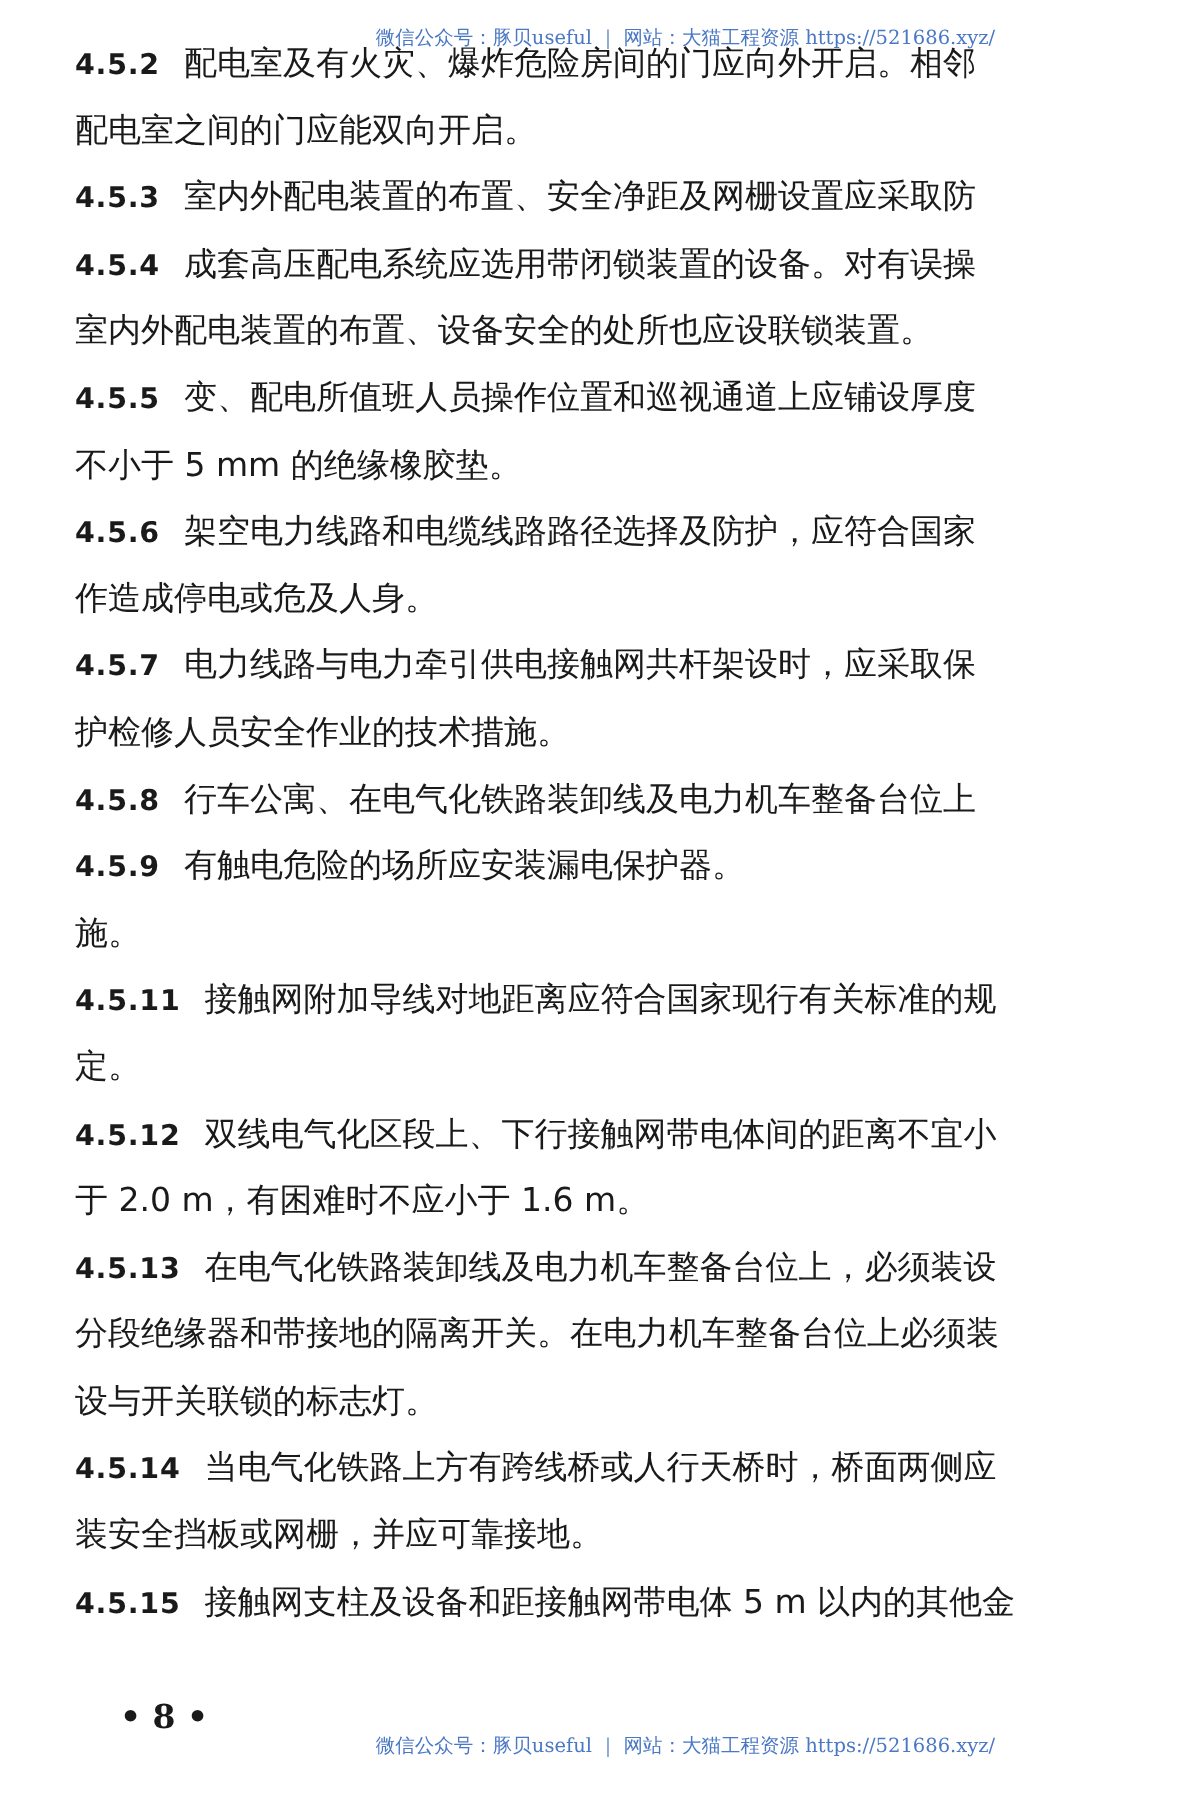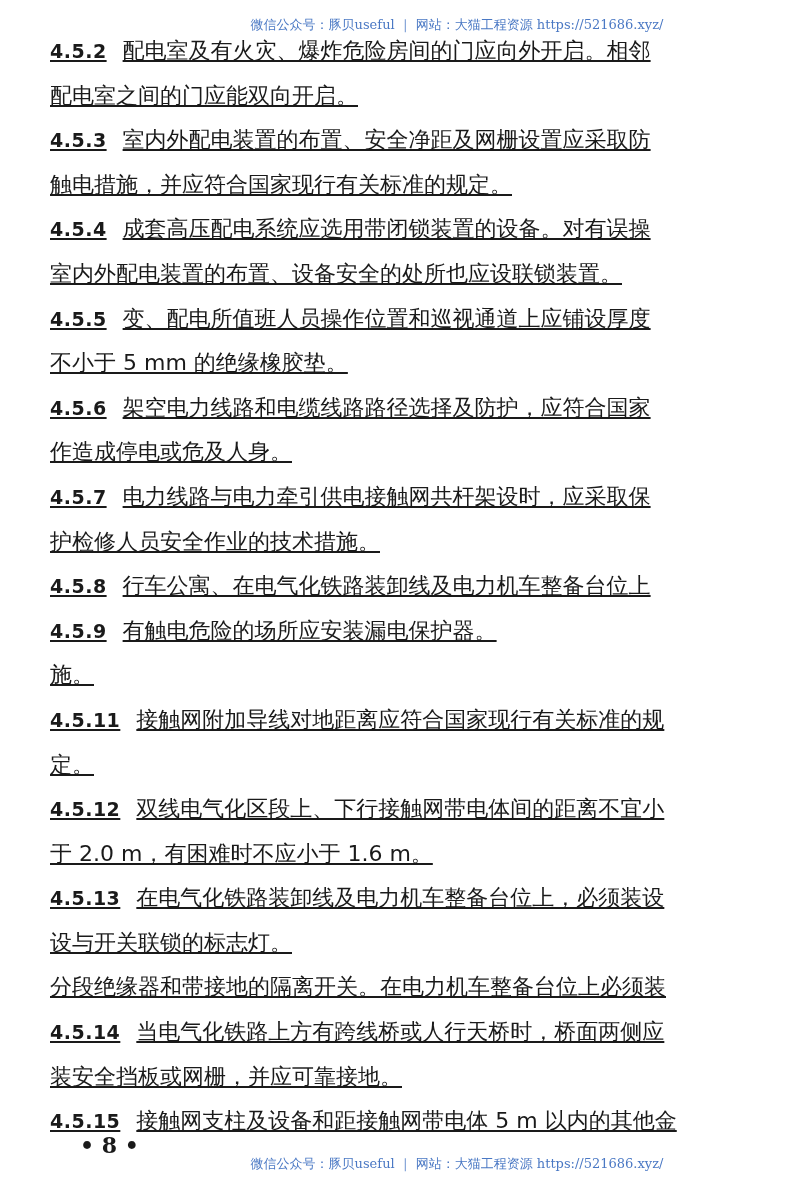--- a/index.html
+++ b/index.html
@@ -4,54 +4,53 @@
 <style>
   html, body { margin: 0; padding: 0; background: #ffffff; }
   body { width: 800px; height: 1202px; position: relative; overflow: hidden;
          font-family: "DejaVu Sans", "Liberation Sans", sans-serif; color: #1a1a1a; }
   .watermark { position: absolute; left: 0; width: 800px; text-align: center;
                font-family: "DejaVu Serif", "Liberation Serif", serif; font-size: 13px;
                color: #4a78c4; letter-spacing: 0px; }
   .wm-top { top: 16px; left: 57px; }
   .wm-bottom { top: 1155px; left: 57px; }
   .content { position: absolute; left: 50px; top: 26px; width: 700px; }
-  .line { height: 44.6px; line-height: 49px; font-size: 22px; white-space: nowrap; text-decoration: underline; }
+  .line { height: 44.6px; line-height: 34px; font-size: 22px; white-space: nowrap; }
   .clause-no { font-family: "DejaVu Sans", sans-serif; font-weight: bold; font-size: 19px;
                margin-right: 16px; letter-spacing: 0.5px; }
   .page-number { position: absolute; left: 80px; top: 1132px; font-size: 22px;
                  font-family: "DejaVu Serif", "Liberation Serif", serif; font-weight: bold; }
 </style>
 </head>
 <body>
 
 <div class="watermark wm-top">微信公众号：豚贝useful ｜ 网站：大猫工程资源 https://521686.xyz/</div>
 
 <div class="content" id="doc">
     <div class="line"><span class="clause-no">4.5.2</span><span>配电室及有火灾、爆炸危险房间的门应向外开启。相邻</span></div>
     <div class="line"><span>配电室之间的门应能双向开启。</span></div>
     <div class="line"><span class="clause-no">4.5.3</span><span>室内外配电装置的布置、安全净距及网栅设置应采取防</span></div>
-    <div class="line"><span>触电措施，并应符合国家现行有关标准的规定。</span></div>
     <div class="line"><span class="clause-no">4.5.4</span><span>成套高压配电系统应选用带闭锁装置的设备。对有误操</span></div>
     <div class="line"><span>室内外配电装置的布置、设备安全的处所也应设联锁装置。</span></div>
     <div class="line"><span class="clause-no">4.5.5</span><span>变、配电所值班人员操作位置和巡视通道上应铺设厚度</span></div>
     <div class="line"><span>不小于 5 mm 的绝缘橡胶垫。</span></div>
     <div class="line"><span class="clause-no">4.5.6</span><span>架空电力线路和电缆线路路径选择及防护，应符合国家</span></div>
     <div class="line"><span>作造成停电或危及人身。</span></div>
     <div class="line"><span class="clause-no">4.5.7</span><span>电力线路与电力牵引供电接触网共杆架设时，应采取保</span></div>
     <div class="line"><span>护检修人员安全作业的技术措施。</span></div>
     <div class="line"><span class="clause-no">4.5.8</span><span>行车公寓、在电气化铁路装卸线及电力机车整备台位上</span></div>
     <div class="line"><span class="clause-no">4.5.9</span><span>有触电危险的场所应安装漏电保护器。</span></div>
     <div class="line"><span>施。</span></div>
     <div class="line"><span class="clause-no">4.5.11</span><span>接触网附加导线对地距离应符合国家现行有关标准的规</span></div>
     <div class="line"><span>定。</span></div>
     <div class="line"><span class="clause-no">4.5.12</span><span>双线电气化区段上、下行接触网带电体间的距离不宜小</span></div>
     <div class="line"><span>于 2.0 m，有困难时不应小于 1.6 m。</span></div>
     <div class="line"><span class="clause-no">4.5.13</span><span>在电气化铁路装卸线及电力机车整备台位上，必须装设</span></div>
+    <div class="line"><span>分段绝缘器和带接地的隔离开关。在电力机车整备台位上必须装</span></div>
     <div class="line"><span>设与开关联锁的标志灯。</span></div>
-    <div class="line"><span>分段绝缘器和带接地的隔离开关。在电力机车整备台位上必须装</span></div>
     <div class="line"><span class="clause-no">4.5.14</span><span>当电气化铁路上方有跨线桥或人行天桥时，桥面两侧应</span></div>
     <div class="line"><span>装安全挡板或网栅，并应可靠接地。</span></div>
     <div class="line"><span class="clause-no">4.5.15</span><span>接触网支柱及设备和距接触网带电体 5 m 以内的其他金</span></div>
   </div>
 
 <div class="page-number">• 8 •</div>
 
 <div class="watermark wm-bottom">微信公众号：豚贝useful ｜ 网站：大猫工程资源 https://521686.xyz/</div>
 
 </body></html>

